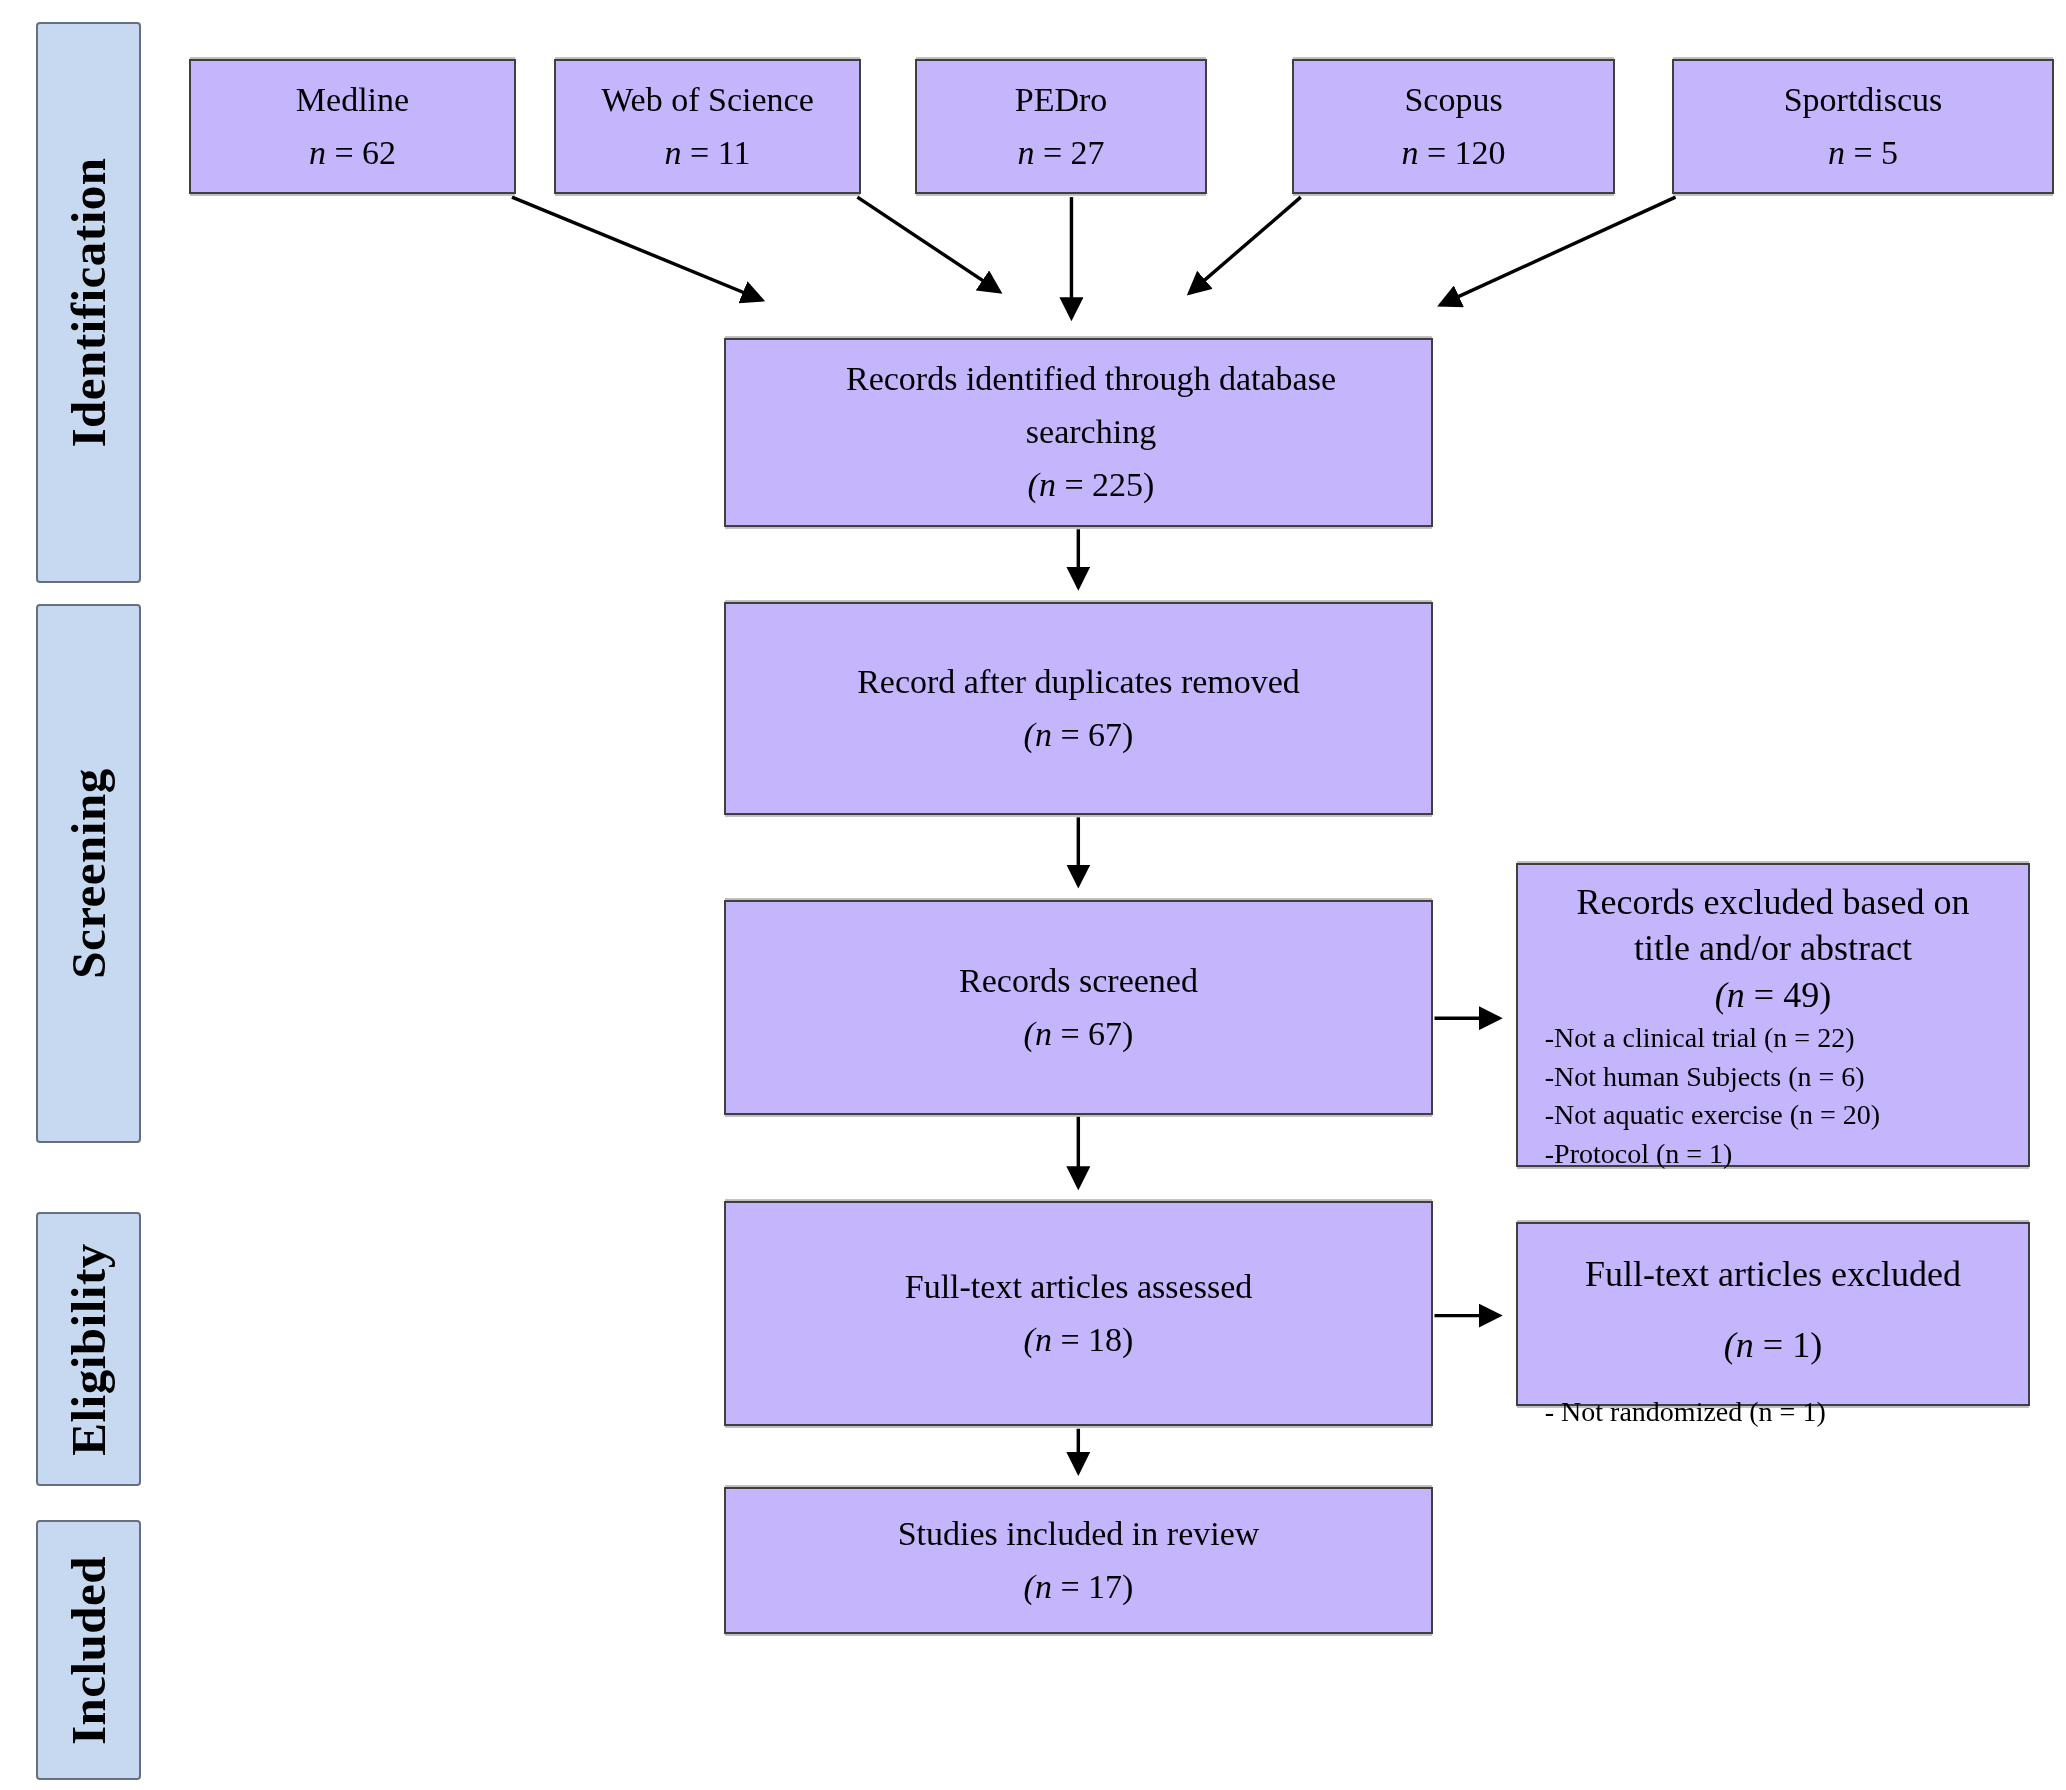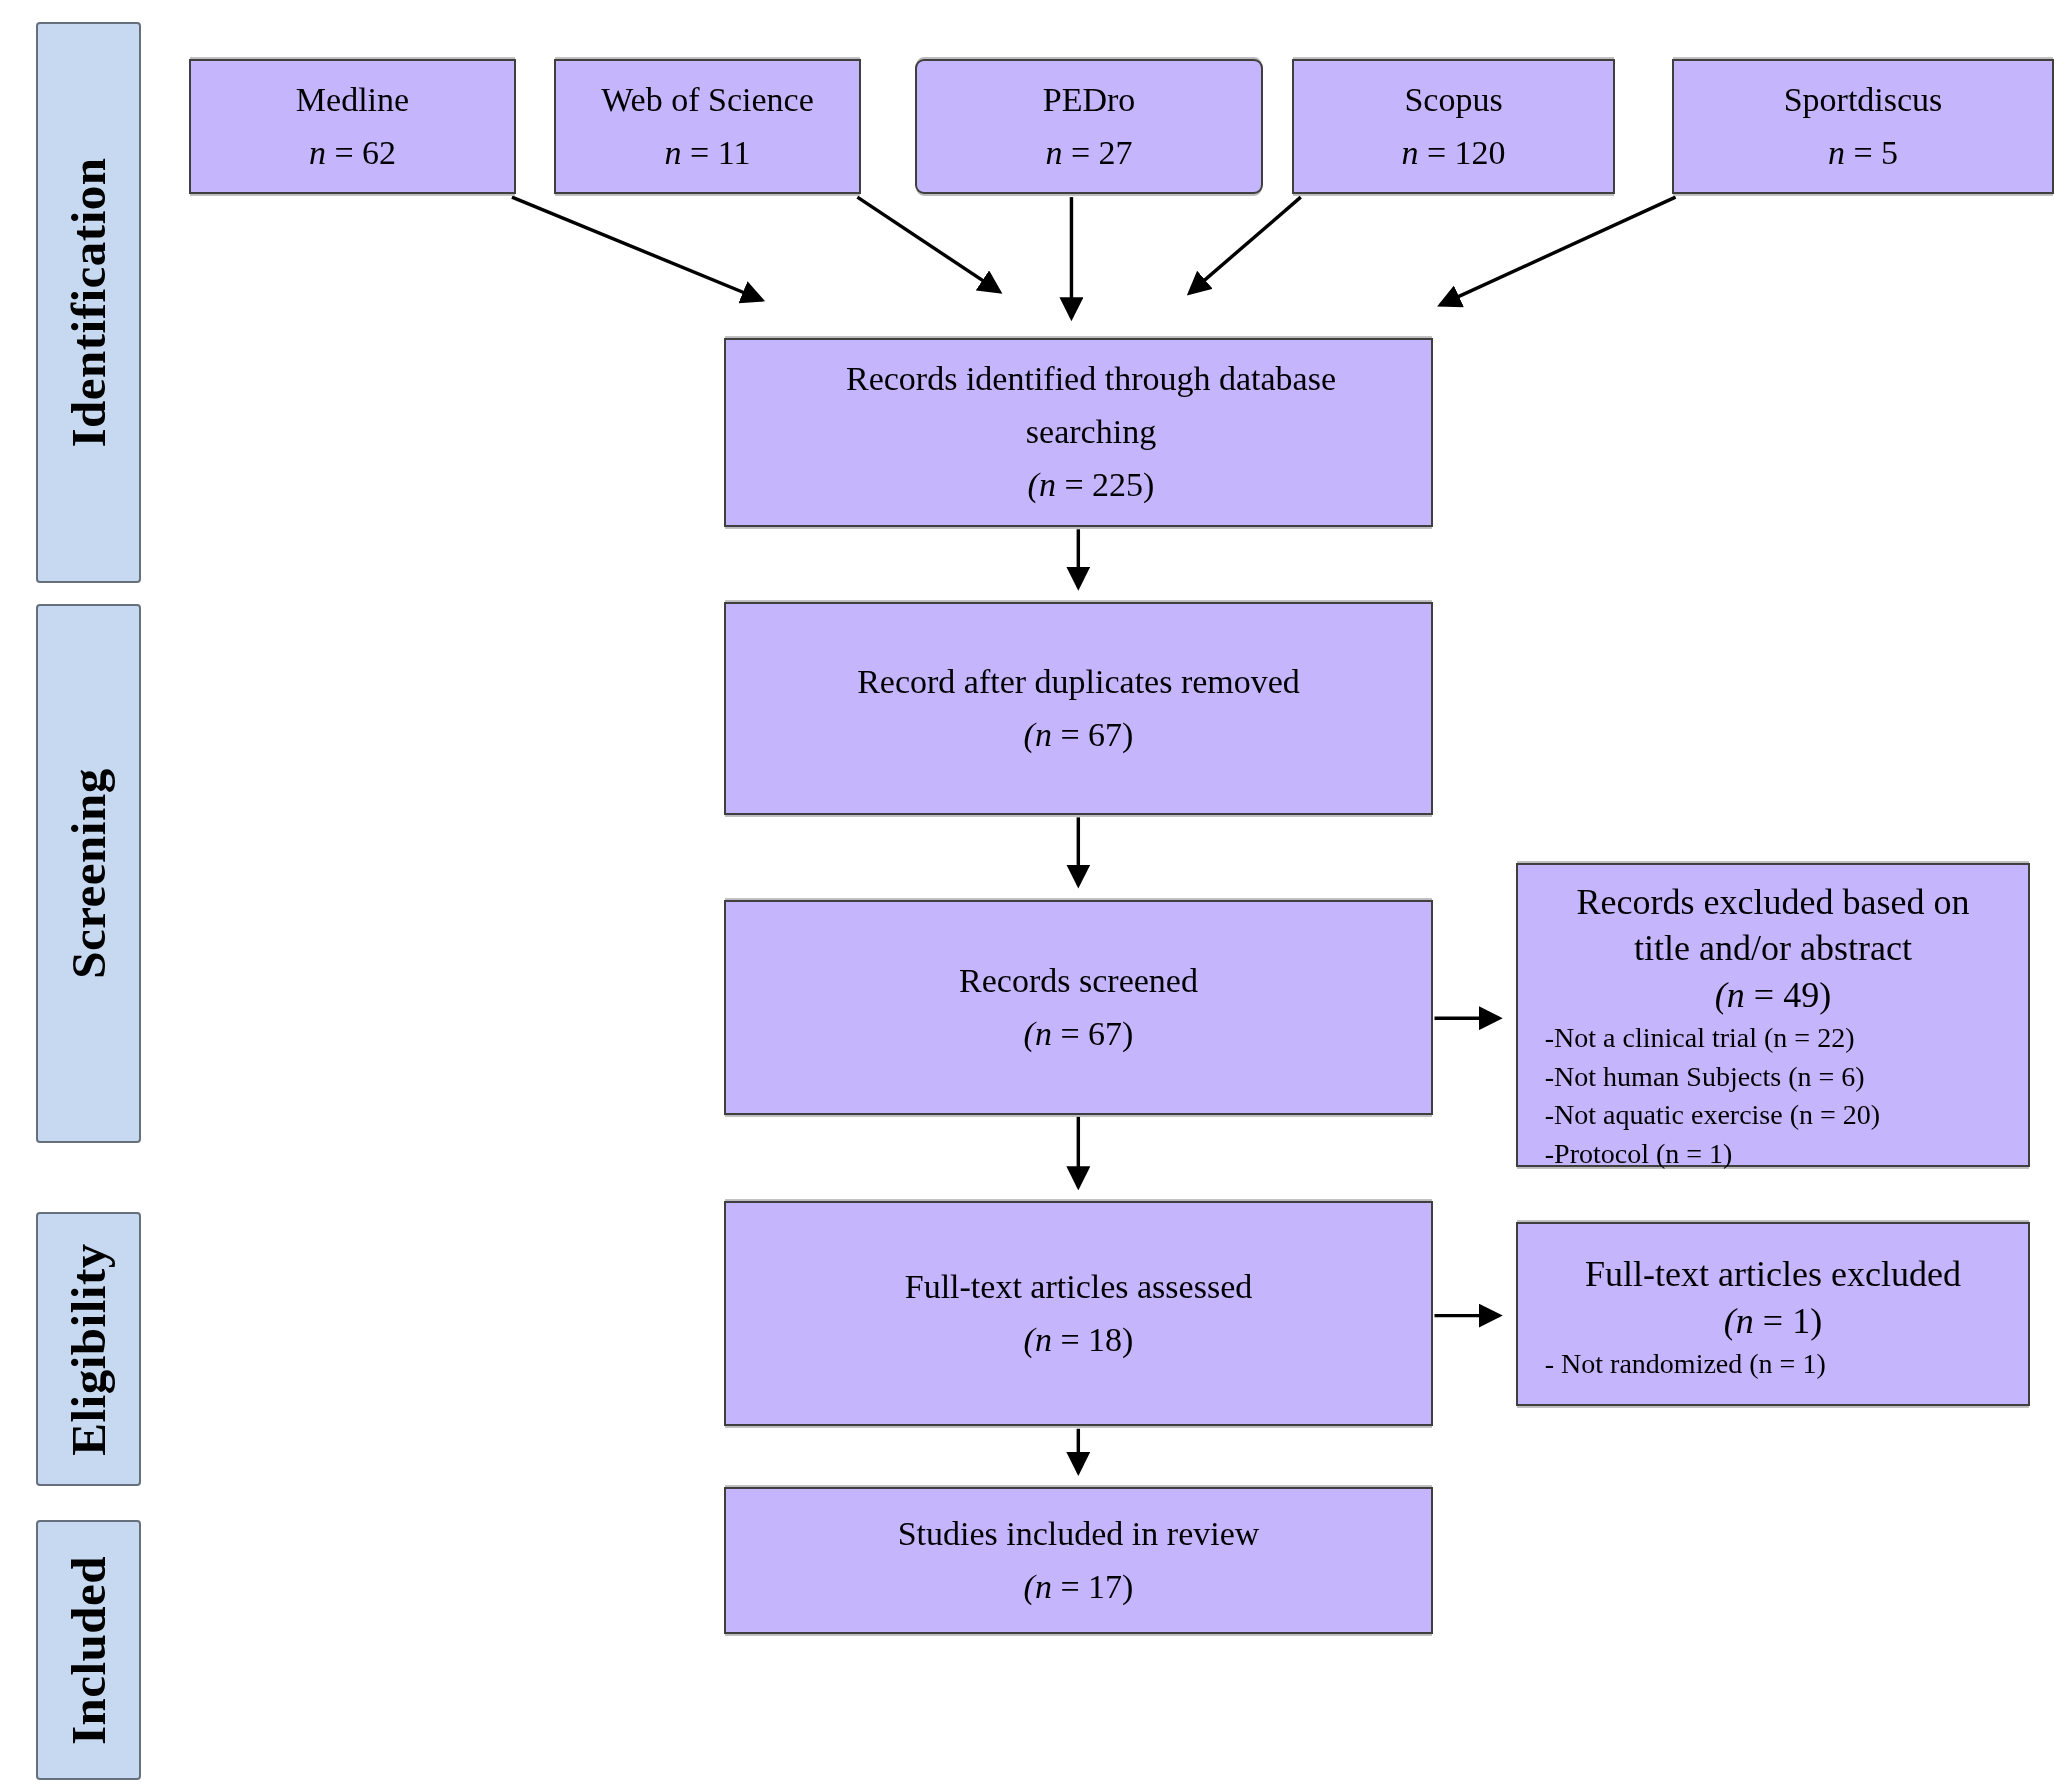--- a/index.html
+++ b/index.html
@@ -25,21 +25,21 @@
   .box .t { font-size: 34px; line-height: 1.55; }
   .count::first-letter { font-style: italic; }
 
   
   .box.excl { justify-content: flex-start; padding: 13.7px 17px 9.8px 17px; }
   .box.excl .t { font-size: 36px; line-height: 1.3; }
   .box.excl .reason {
     font-size: 28px; line-height: 1.38;
     align-self: flex-start; text-align: left; padding-left: 9.8px;
   }
-  .box.excl2 { padding-top: 27px; }
+  .box.excl2 { padding-top: 27px; gap: 24px; }
 
   
   .stage {
     position: absolute;
     background: #c6d9f1;
     border: 2px solid #66707c;
     border-radius: 3.9px;
     box-sizing: border-box;
     display: flex; align-items: center; justify-content: center;
   }
@@ -91,21 +91,21 @@
   </div>
 
   <div class="box" style="left:189px; top:59px; width:327px; height:135px;">
     <div class="t">Medline</div>
     <div class="t count">n = 62</div>
   </div>
   <div class="box" style="left:554px; top:59px; width:307px; height:135px;">
     <div class="t">Web of Science</div>
     <div class="t count">n = 11</div>
   </div>
-  <div class="box" style="left:915px; top:59px; width:348px; height:135px;border-radius:9px;">
+  <div class="box" style="left:915px; top:59px; width:292px; height:135px;">
     <div class="t">PEDro</div>
     <div class="t count">n = 27</div>
   </div>
   <div class="box" style="left:1292px; top:59px; width:323px; height:135px;">
     <div class="t">Scopus</div>
     <div class="t count">n = 120</div>
   </div>
   <div class="box" style="left:1672px; top:59px; width:382px; height:135px;text-align:right;">
     <div class="t">Sportdiscus</div>
     <div class="t count">n = 5</div>

